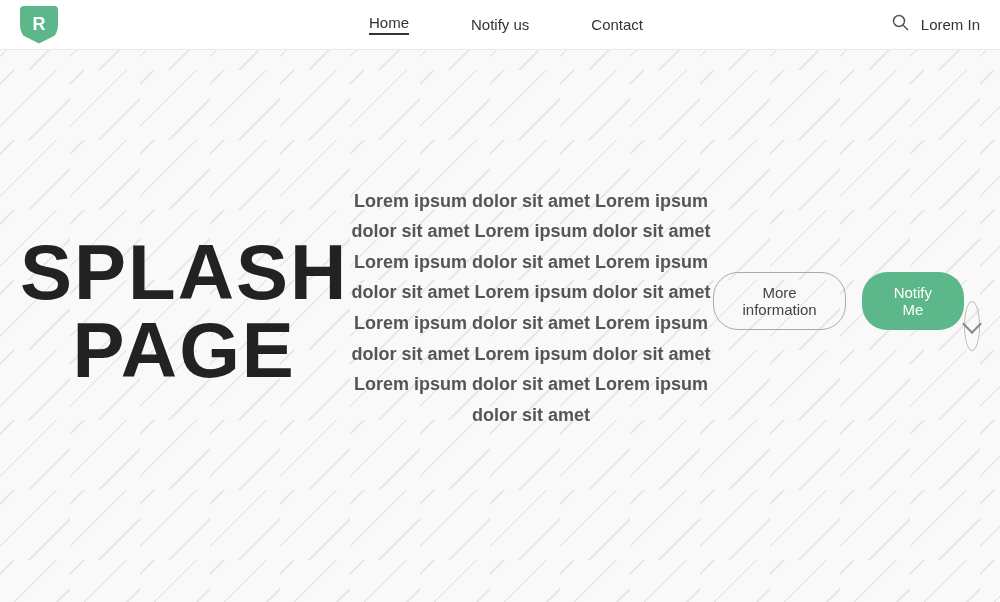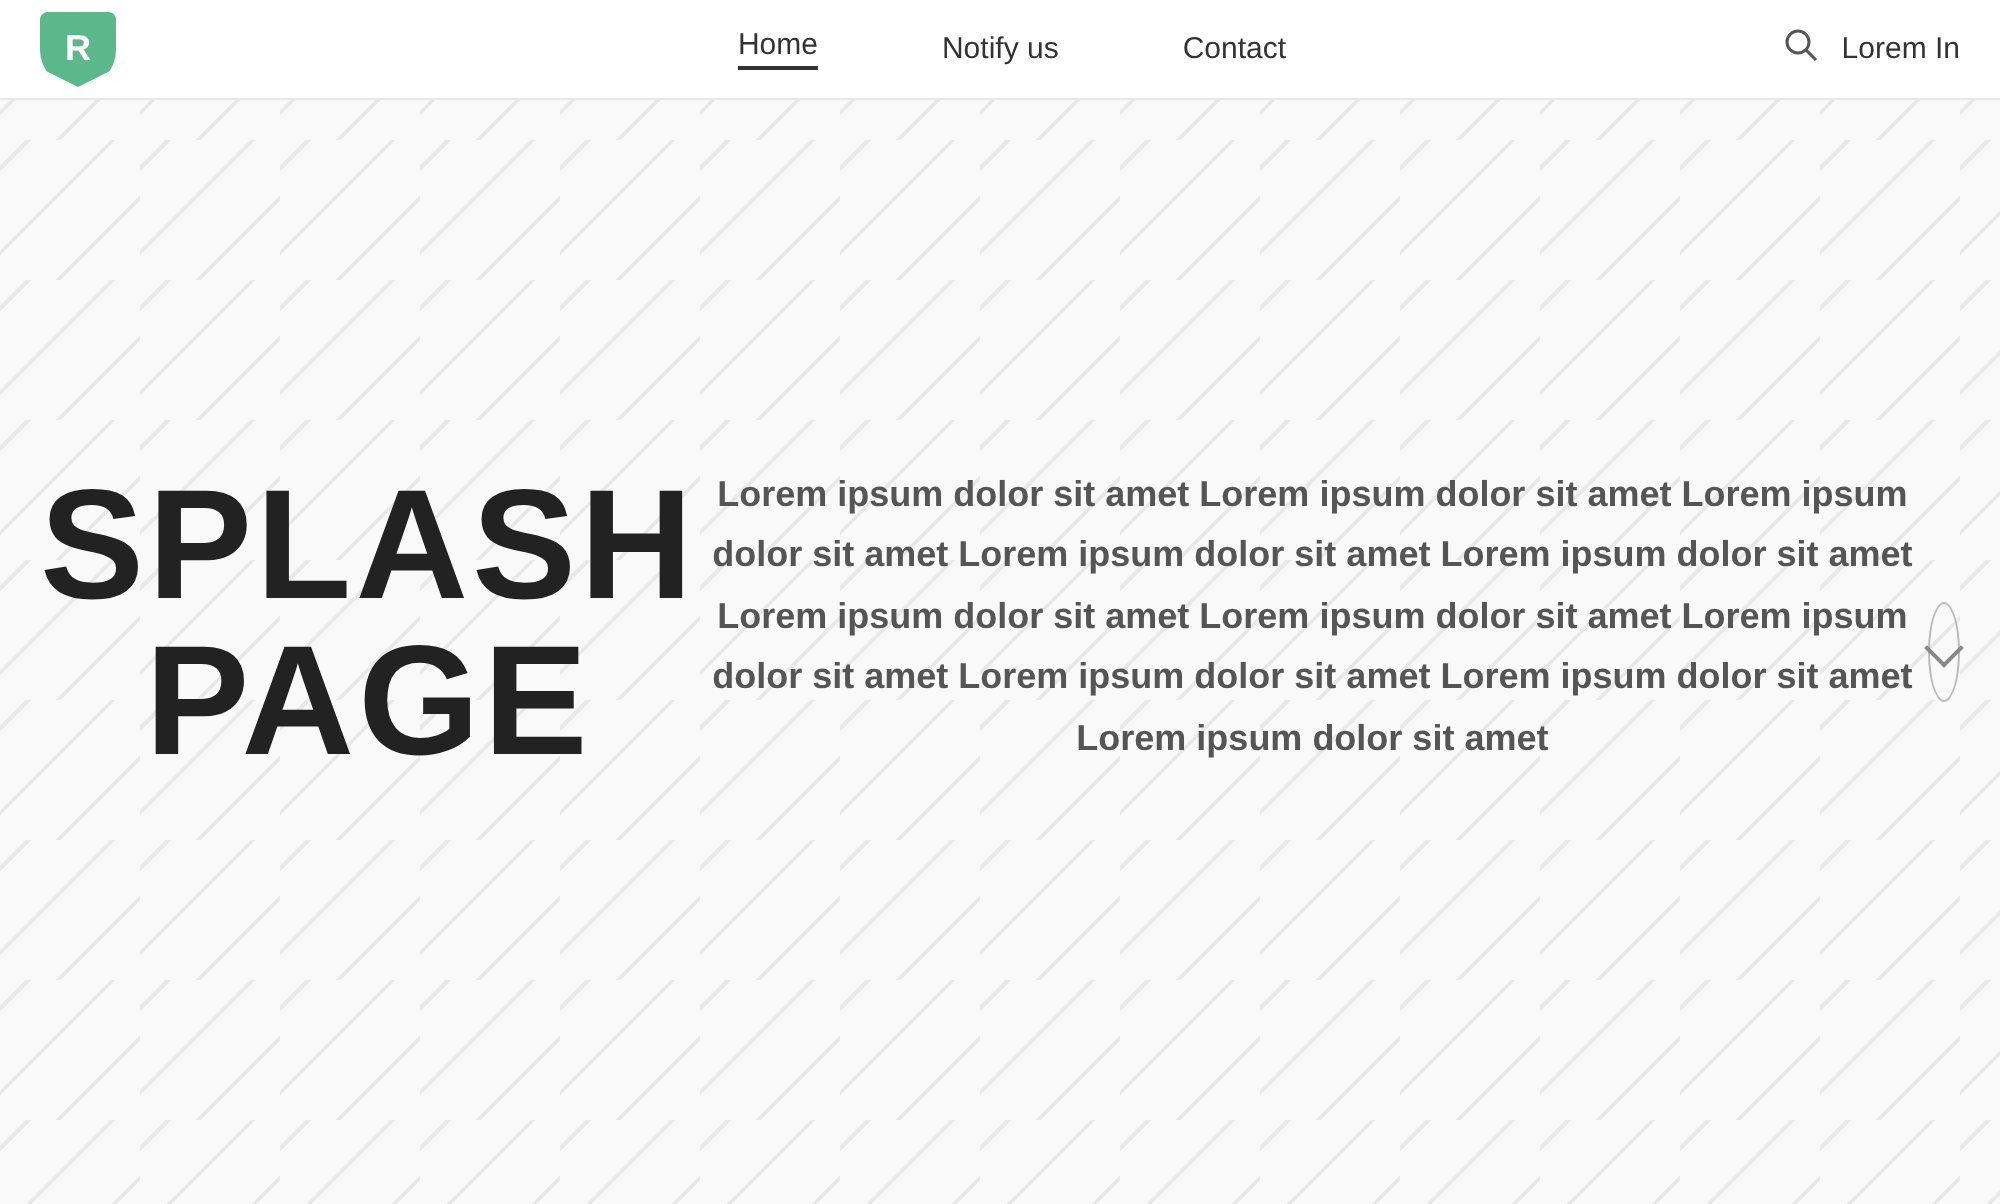--- a/index.html
+++ b/index.html
@@ -213,17 +213,21 @@
       </svg>
     </span>
     <a class="sign-in-link">Lorem In</a>
   </div>
 </nav>
 
 <main class="main-content">
   <h1 class="splash-title">SPLASH PAGE</h1>
   <p class="splash-description">Lorem ipsum dolor sit amet Lorem ipsum dolor sit amet Lorem ipsum dolor sit amet Lorem ipsum dolor sit amet Lorem ipsum dolor sit amet Lorem ipsum dolor sit amet Lorem ipsum dolor sit amet Lorem ipsum dolor sit amet Lorem ipsum dolor sit amet Lorem ipsum dolor sit amet Lorem ipsum dolor sit amet</p>
 
+  <div class="button-group">
+    <button class="btn-outline">More information</button>
+    <button class="btn-primary">Notify Me</button>
+  </div>
 
   <button class="scroll-down-btn">
     <span class="chevron-down"></span>
   </button>
 </main>
 
 </body></html>

